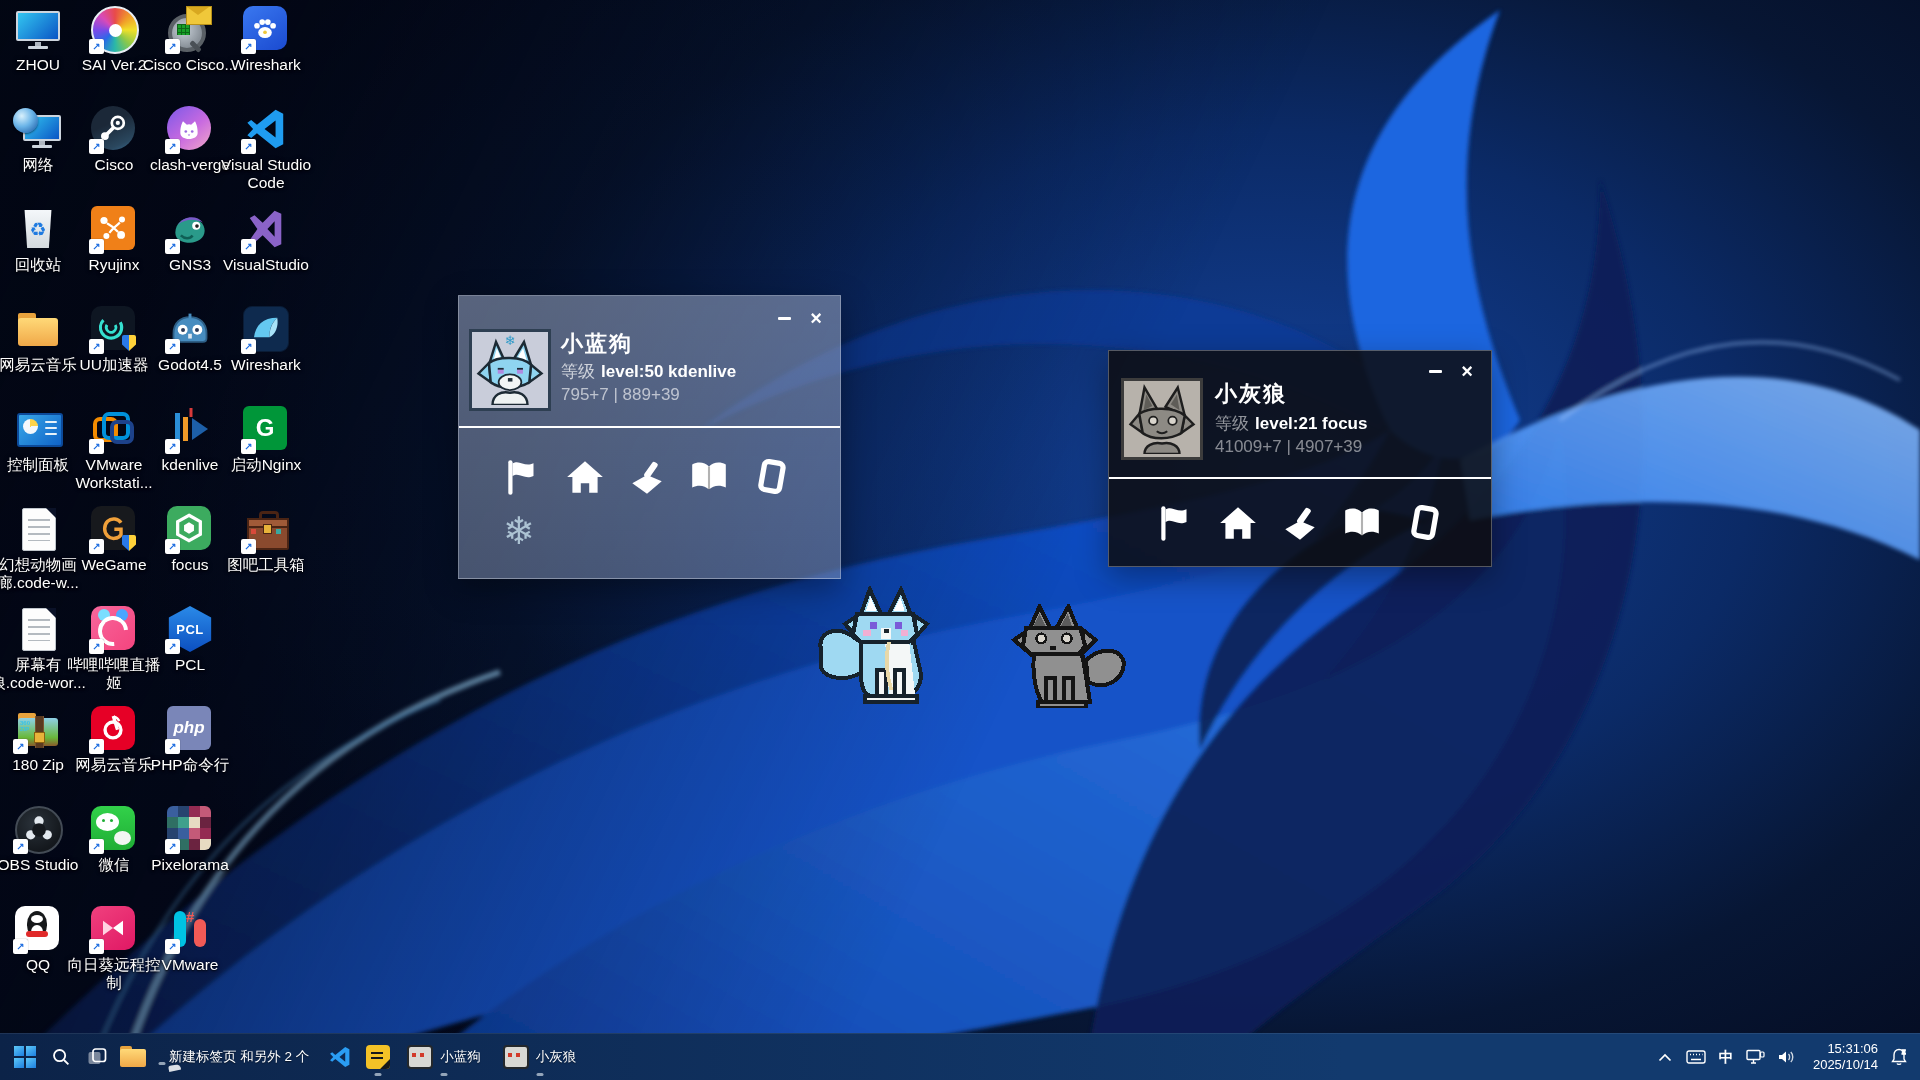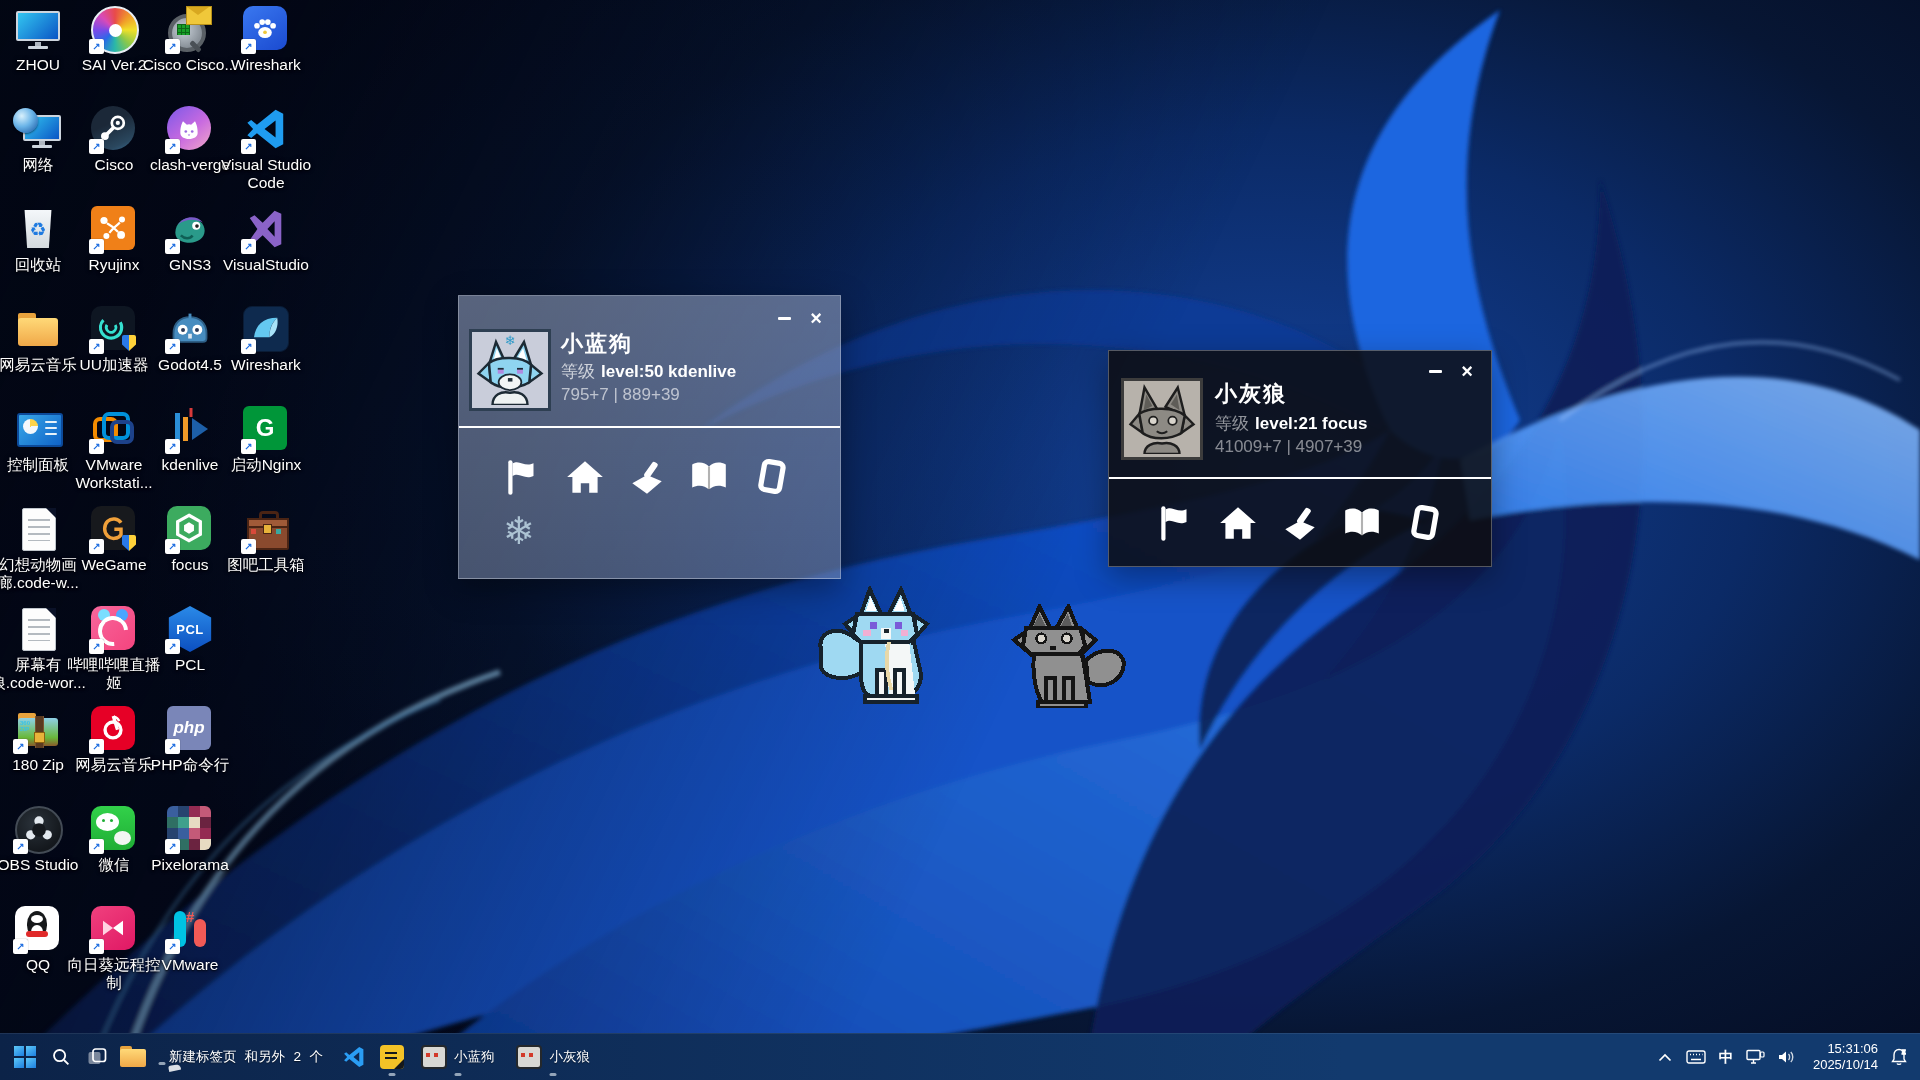--- a/index.html
+++ b/index.html
@@ -149,21 +149,21 @@
   .pw-status{position:absolute;left:44px;top:213px;font-family:"DejaVu Sans",sans-serif;font-size:38px;color:rgba(190,214,228,.85);}
   
   .pet-sprite{position:absolute;}
   
   .taskbar{position:absolute;left:0;right:0;bottom:0;height:46px;
     background:linear-gradient(90deg,#0c2348,#123a6e 70%,#123a6e);
     border-top:1px solid rgba(255,255,255,.08);
     display:flex;align-items:center;}
   .tb-btn{position:relative;width:36px;height:40px;display:flex;align-items:center;justify-content:center;border-radius:5px;cursor:pointer;flex:0 0 auto;}
   .tb-app{display:flex;align-items:center;gap:7px;padding:0 9px;height:40px;border-radius:5px;cursor:pointer;position:relative;flex:0 0 auto;}
-  .tb-label{color:#fff;font-size:13.5px;white-space:nowrap;text-shadow:0 1px 1px rgba(0,0,0,.5);font-family:Liberation Mono, monospace;}
+  .tb-label{color:#fff;font-size:13.5px;white-space:nowrap;text-shadow:0 1px 1px rgba(0,0,0,.5);}
   .run-dot{position:absolute;bottom:1px;left:50%;transform:translateX(-50%);width:7px;height:3px;border-radius:2px;background:rgba(220,230,240,.65);}
   .win-logo{display:grid;grid-template-columns:10px 10px;grid-template-rows:10px 10px;gap:2px;}
   .win-logo span{background:linear-gradient(145deg,#5ec9f8,#1d7fe0);}
   .edge-icon{width:25px;height:25px;border-radius:50%;
     background:conic-gradient(from 210deg,#35d8a0,#2b8fe9,#1a56c8,#0f3fa0,#35d8a0);position:relative;}
   .edge-icon:after{content:"";position:absolute;left:6px;top:7px;width:13px;height:10px;border-radius:50% 50% 40% 40%;background:rgba(255,255,255,.85);
     clip-path:polygon(0 20%,100% 0,100% 55%,10% 80%);}
   .np-icon{width:24px;height:24px;border-radius:4px;background:#f3c227;position:relative;overflow:hidden;}
   .np-icon:before{content:"";position:absolute;right:-7px;bottom:-7px;width:14px;height:14px;background:#15181c;transform:rotate(45deg);}
   .np-icon:after{content:"";position:absolute;left:5px;top:7px;width:12px;height:2px;background:#15181c;box-shadow:0 5px 0 #15181c;}

